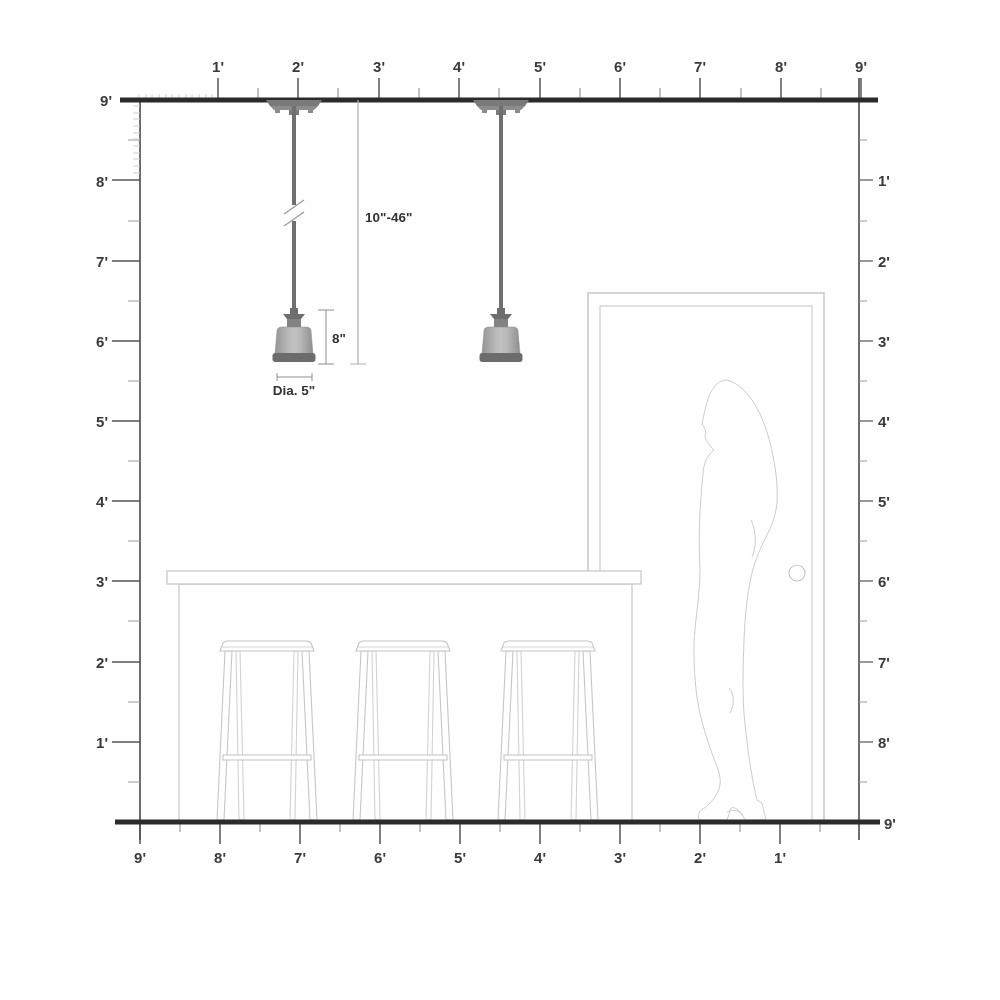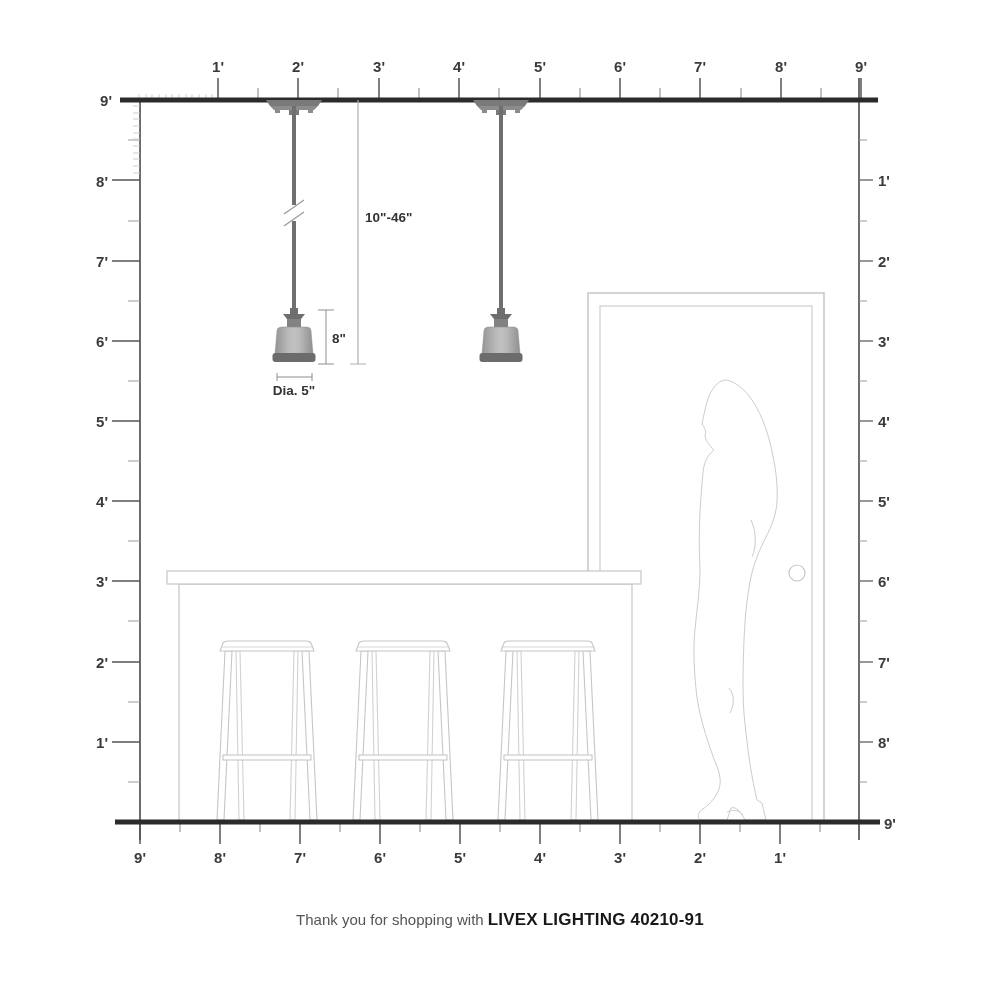--- a/index.html
+++ b/index.html
@@ -185,17 +185,14 @@
   <div class="lbl c" style="left:460px;top:857px">5'</div>
   <div class="lbl c" style="left:540px;top:857px">4'</div>
   <div class="lbl c" style="left:620px;top:857px">3'</div>
   <div class="lbl c" style="left:700px;top:857px">2'</div>
   <div class="lbl c" style="left:780px;top:857px">1'</div>
 
   <div class="lbl l dim" style="left:365px;top:218px">10"-46"</div>
   <div class="lbl l dim" style="left:332px;top:339px">8"</div>
   <div class="lbl c dim" style="left:294px;top:391px">Dia. 5"</div>
 
-  <div class="footer">
-    <span>Thank you for shopping with</span><b>LIVEX LIGHTING 40210-91</b>
-  </div>
 
 </div>
 
 </body></html>

